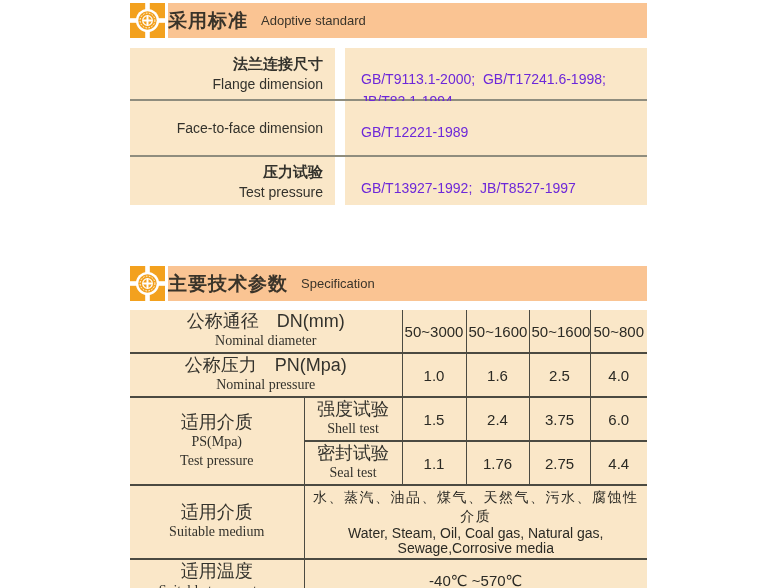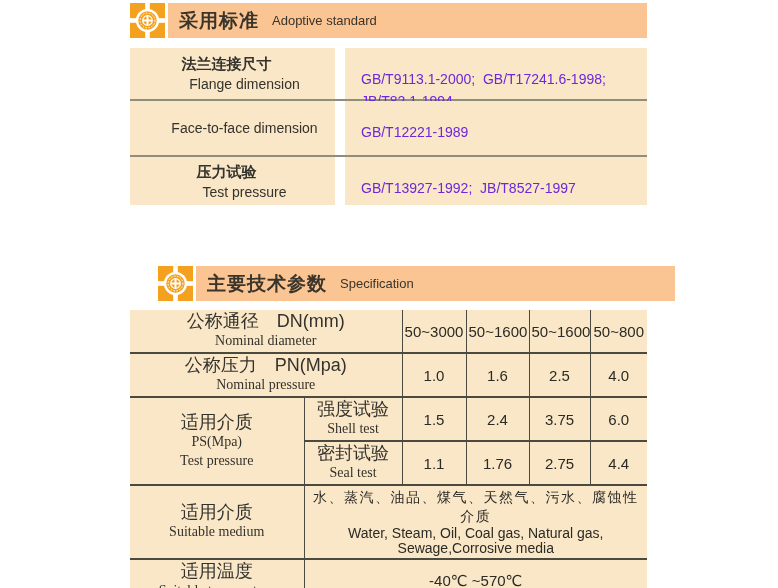--- a/index.html
+++ b/index.html
@@ -19,34 +19,33 @@
   
   .sec-header{
     position:absolute;left:130px;width:517px;height:35px;
     display:flex;align-items:stretch;
   }
   .sec-header .icon-box{width:35px;height:35px;flex:0 0 35px;}
   .sec-header .band{
     flex:1;margin-left:3px;
     background:#fac493;
     display:flex;align-items:center;
-    padding-left:11px;
   }
   .band .t-zh{font-size:19px;font-weight:700;color:#3a342a;letter-spacing:1px;}
   .band .t-en{font-size:13px;font-weight:400;color:#3a342a;margin-left:13px;}
 
   
   .t1{position:absolute;left:130px;top:48px;width:517px;}
   .t1-row{display:flex;box-sizing:border-box;}
   .t1-row.sep{border-top:2px solid #8f8d7e;}
   .t1-label{
     width:205px;flex:0 0 205px;box-sizing:border-box;
     background:#fae7c8;
     display:flex;flex-direction:column;justify-content:center;
-    text-align:right;padding-right:12px;align-items:center;
+    text-align:right;padding-right:12px;
   }
   .t1-label .zh{font-size:15px;font-weight:700;color:#33322c;line-height:21px;}
   .t1-label .en{font-size:14px;color:#33322c;line-height:20px;padding-left:36px;}
   .t1-gap{width:10px;flex:0 0 10px;background:#ffffff;}
   .t1-value{
     flex:1;background:#fae7c8;box-sizing:border-box;
     font-size:14px;line-height:22px;color:#6d28d9;
     padding:20px 6px 0 16px;
     white-space:pre-wrap;
   }
@@ -120,21 +119,21 @@
     <div class="t1-row h50 sep">
       <div class="t1-label">
         <div class="zh">压力试验</div>
         <div class="en">Test pressure</div>
       </div>
       <div class="t1-gap"></div>
       <div class="t1-value">GB/T13927-1992;  JB/T8527-1997</div>
     </div>
   </div>
 
-  <div class="sec-header" style="top:266px;margin-left:28px;">
+  <div class="sec-header" style="top:266px;">
     <span class="icon-box">
       <svg width="35" height="35" viewBox="0 0 35 35">
         <rect width="35" height="35" fill="#f3a11e"></rect>
         <rect x="0" y="15.2" width="35" height="4.6" fill="#ffffff"></rect>
         <rect x="15.2" y="0" width="4.6" height="35" fill="#ffffff"></rect>
         <circle cx="17.5" cy="17.5" r="11.6" fill="#ffffff"></circle>
         <circle cx="17.5" cy="17.5" r="9.2" fill="#f3a11e"></circle>
         <circle cx="17.5" cy="17.5" r="7.4" fill="none" stroke="#ffffff" stroke-width="1" stroke-dasharray="1.6 1.4"></circle>
         <circle cx="17.5" cy="17.5" r="4.8" fill="none" stroke="#ffffff" stroke-width="1.2"></circle>
         <path d="M17.5 13.8 v7.4 M13.8 17.5 h7.4" stroke="#ffffff" stroke-width="2" stroke-linecap="round"></path>

